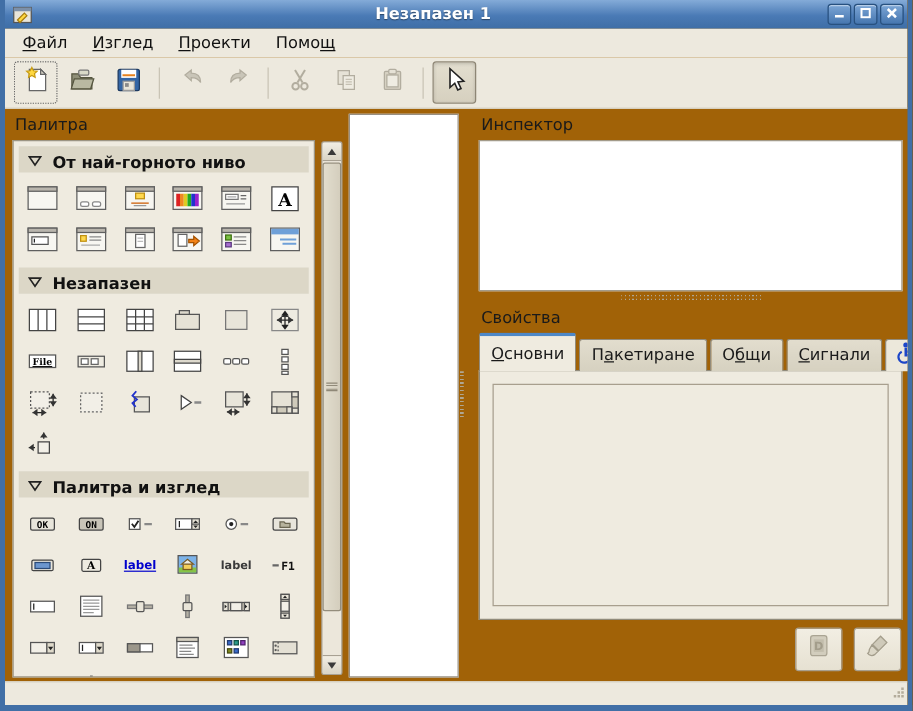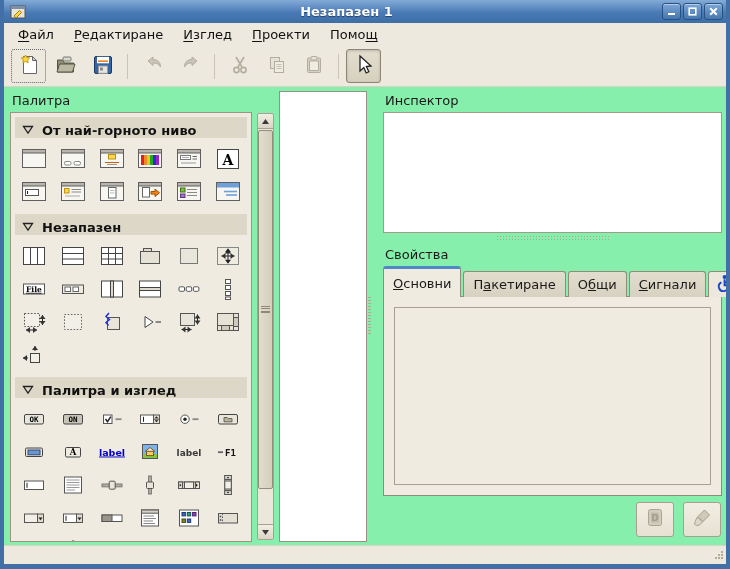--- a/index.html
+++ b/index.html
@@ -1,21 +1,21 @@
 <!DOCTYPE html>
 <html><head>
 <meta charset="utf-8">
 <style>
   html,body{margin:0;padding:0;background:#555;}
   *{box-sizing:border-box;}
   .window{
     width:730px;height:569px;
     font-family:"DejaVu Sans","Liberation Sans",sans-serif;
     font-size:13px;color:#111;
-    background:#86efac;
+    background:#a16207;
     border-left:4px solid #416FA6;border-right:4px solid #416FA6;border-bottom:5px solid #416FA6;
     display:flex;flex-direction:column;position:relative;overflow:hidden;
   }
   
   .titlebar{height:23px;flex:0 0 23px;background:linear-gradient(#84ABD8,#4A7AB5 55%,#3E6EA6);
     display:flex;align-items:center;padding:0 3px;color:#fff;font-weight:bold;}
   .title-appicon{width:18px;height:17px;margin:0 3px;display:flex;align-items:center;}
   .title-text{flex:1;text-align:center;text-shadow:0 1px 1px rgba(0,0,0,.45);font-size:13px;}
   .win-btns{display:flex;gap:2px;}
   .win-btn{width:19px;height:17px;border:1px solid #28517F;border-radius:3px;
@@ -115,21 +115,20 @@
                 <line x1="1.2" y1="1.2" x2="7.8" y2="7.8"></line>
                 <line x1="7.8" y1="1.2" x2="1.2" y2="7.8"></line>
               </g>
             </svg></span>
         </span>
       </span>
   </div>
 
   <div class="menubar">
       <span class="menu-item"><u>Ф</u>айл</span>
-      <span class="menu-item"><u>Р</u>едактиране</span>
       <span class="menu-item"><u>И</u>зглед</span>
       <span class="menu-item"><u>П</u>роекти</span>
       <span class="menu-item">Помо<u>щ</u></span>
     </div>
 
   <div class="toolbar">
       <div class="tool-btn focused">
         <span><svg width="24" height="24" viewBox="0 0 24 24">
             <path d="M6.5 3.5 h9 l4 4 v13 h-13 z" fill="#fff" stroke="#666"></path>
             <path d="M15.5 3.5 v4 h4 z" fill="#d9d5c8" stroke="#666"></path>

